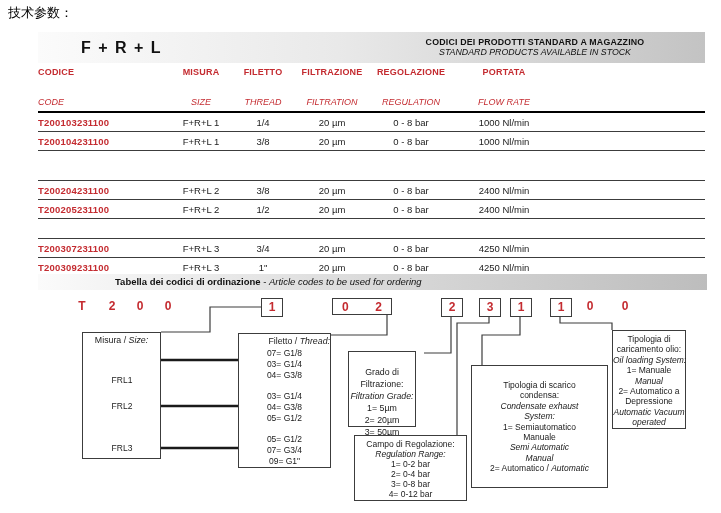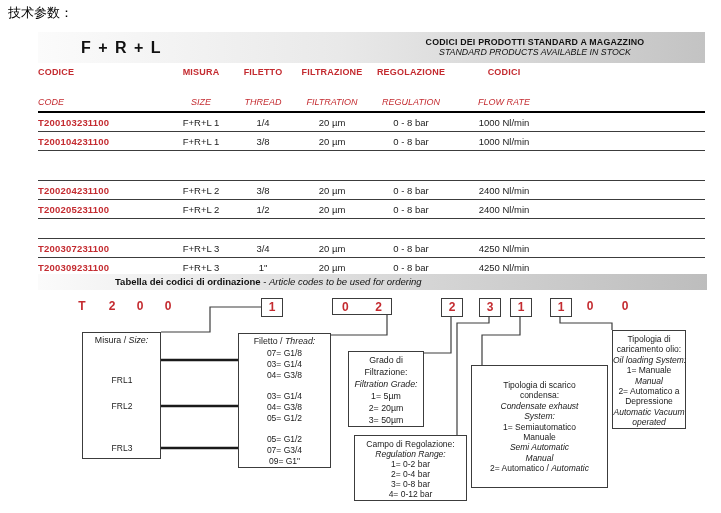--- a/index.html
+++ b/index.html
@@ -50,24 +50,24 @@
     font-size:8.5px;text-align:center;color:var(--ink);z-index:2;}
   .dtitle{padding-top:2px;font-size:8.8px;}
   .it{font-style:italic;}
   .bl{height:10.5px;line-height:10.5px;white-space:nowrap;}
   .size-box{left:82px;top:37px;width:79px;height:127px;}
   .frl-item{position:absolute;left:13px;width:52px;height:11px;line-height:11px;text-align:center;}
   .frl-item:nth-child(1){top:22px;margin-top:20px;}
   .frl-item:nth-child(2){top:68px;}
   .frl-item:nth-child(3){top:110px;}
   .thread-box{left:238px;top:38px;width:93px;height:135px;}
-  .thread-box .dtitle{height:12px;}
+  .thread-box .dtitle{height:12px;text-align:right;}
   .thread-box .bl{height:11px;line-height:11px;}
   .tg{margin-bottom:10px;}
-  .filtration-box{left:348px;top:56px;width:76px;height:76px;padding-top:2px;font-size:8.8px;text-align:center;}
+  .filtration-box{left:348px;top:56px;width:68px;height:76px;padding-top:14px;font-size:8.8px;text-align:center;}
   .filtration-box .bl{height:12px;line-height:12px;}
   .regulation-box{left:354px;top:140px;width:113px;height:66px;padding-top:3px;}
   .regulation-box .bl{height:10px;line-height:10px;}
   .condensate-box{left:471px;top:70px;width:137px;height:123px;padding-top:14px;}
   .condensate-box .bl{height:10.4px;line-height:10.4px;}
   .oil-box{left:612px;top:35px;width:74px;height:99px;padding-top:3px;}
   .oil-box .bl{height:10.4px;line-height:10.4px;}
 </style>
 </head>
 <body>
@@ -97,21 +97,21 @@
       </div>
       <div class="hc hc3">
         <div class="h-it">FILTRAZIONE</div>
         <div class="h-en">FILTRATION</div>
       </div>
       <div class="hc hc4">
         <div class="h-it">REGOLAZIONE</div>
         <div class="h-en">REGULATION</div>
       </div>
       <div class="hc hc5">
-        <div class="h-it">CODICI</div>
+        <div class="h-it">PORTATA</div>
         <div class="h-en">FLOW RATE</div>
       </div>
       <div class="hc"></div>
     </div>
   <div class="tbody">
       <div class="tgroup">
         <div class="trow">
           <div class="tc code">T200103231100</div>
           <div class="tc size">F+R+L 1</div>
           <div class="tc thread">1/4</div>

